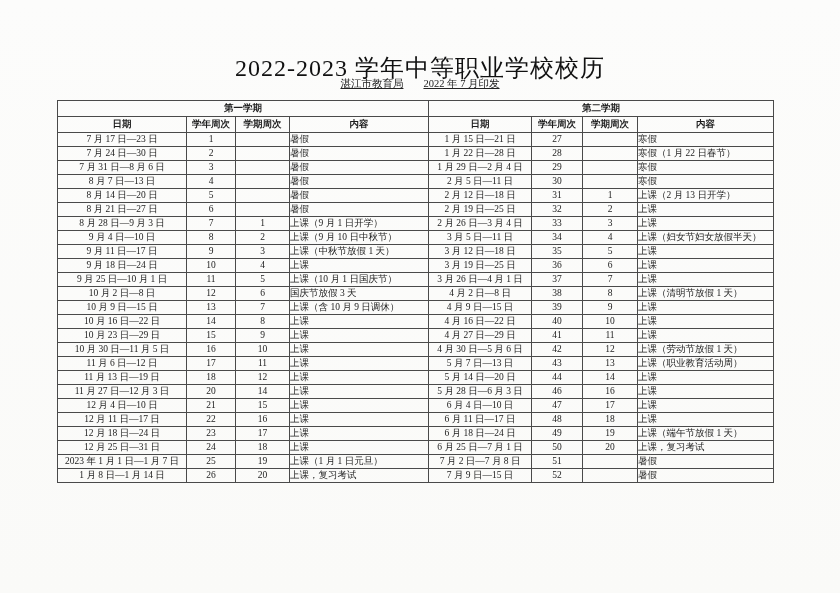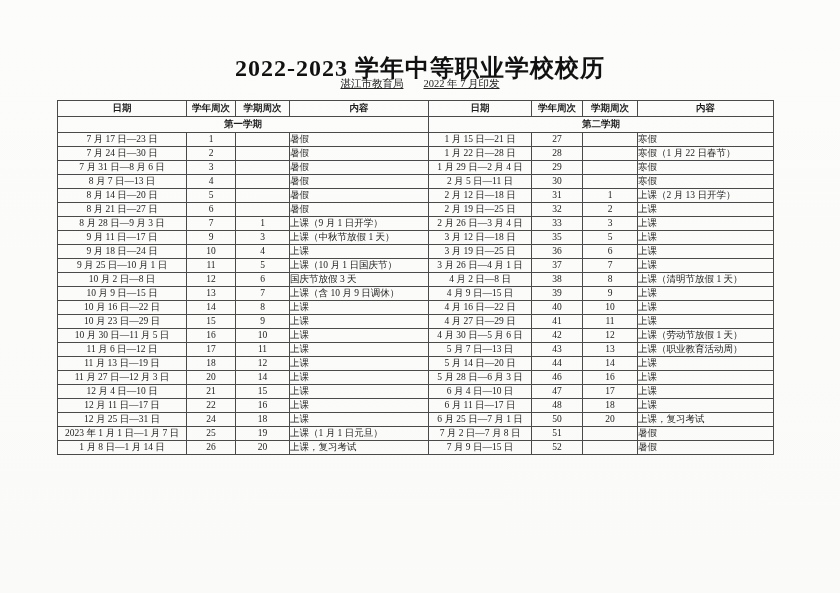--- a/index.html
+++ b/index.html
@@ -9,21 +9,21 @@
     font-family:"Liberation Serif","DejaVu Serif",serif;
     color:#1c1c1c;
     overflow:hidden;
   }
   .page {
     position:relative; width:840px; height:593px;
     background:linear-gradient(180deg,#fcfcfb 0%,#fafaf8 100%);
   }
   .title {
     position:absolute; top:52px; left:0; width:840px;
-    text-align:center; font-size:24px; font-weight:bold;
+    text-align:center; font-size:24px; font-weight:normal;
     letter-spacing:1px; color:#111;
   }
   .subtitle {
     position:absolute; top:77px; left:0; width:840px;
     text-align:center; font-size:10.5px; color:#222;text-decoration:underline;
   }
   .subtitle .gap { display:inline-block; width:20px; }
   table.cal {
     position:absolute; top:100px; left:57px;
     width:716px; table-layout:fixed;
@@ -64,33 +64,33 @@
         <col style="width:49px">
         <col style="width:54px">
         <col style="width:139px">
       <col style="width:103px">
         <col style="width:51px">
         <col style="width:55px">
         <col style="width:136px">
     </colgroup>
     <thead>
       <tr>
+        <th colspan="4">第一学期</th>
+        <th colspan="4" class="sem2-start">第二学期</th>
+      </tr>
+      <tr>
         <th>日期</th>
         <th>学年周次</th>
         <th>学期周次</th>
         <th>内容</th>
         <th class="sem2-start">日期</th>
         <th>学年周次</th>
         <th>学期周次</th>
         <th>内容</th>
       </tr>
-      <tr>
-        <th colspan="4">第一学期</th>
-        <th colspan="4" class="sem2-start">第二学期</th>
-      </tr>
     </thead>
     <tbody>
         <tr>
           <td class="c-date">7 月 17 日—23 日</td>
           <td class="c-yw">1</td>
           <td class="c-sw"></td>
           <td class="c-content">暑假</td>
           <td class="c-date sem2-start">1 月 15 日—21 日</td>
           <td class="c-yw">27</td>
           <td class="c-sw"></td>
@@ -148,20 +148,30 @@
         </tr>
         <tr>
           <td class="c-date">8 月 28 日—9 月 3 日</td>
           <td class="c-yw">7</td>
           <td class="c-sw">1</td>
           <td class="c-content">上课（9 月 1 日开学）</td>
           <td class="c-date sem2-start">2 月 26 日—3 月 4 日</td>
           <td class="c-yw">33</td>
           <td class="c-sw">3</td>
           <td class="c-content">上课</td>
+        </tr>
+        <tr>
+          <td class="c-date">9 月 4 日—10 日</td>
+          <td class="c-yw">8</td>
+          <td class="c-sw">2</td>
+          <td class="c-content">上课（9 月 10 日中秋节）</td>
+          <td class="c-date sem2-start">3 月 5 日—11 日</td>
+          <td class="c-yw">34</td>
+          <td class="c-sw">4</td>
+          <td class="c-content">上课（妇女节妇女放假半天）</td>
         </tr>
         <tr>
           <td class="c-date">9 月 11 日—17 日</td>
           <td class="c-yw">9</td>
           <td class="c-sw">3</td>
           <td class="c-content">上课（中秋节放假 1 天）</td>
           <td class="c-date sem2-start">3 月 12 日—18 日</td>
           <td class="c-yw">35</td>
           <td class="c-sw">5</td>
           <td class="c-content">上课</td>
@@ -280,20 +290,30 @@
           <td class="c-date">12 月 11 日—17 日</td>
           <td class="c-yw">22</td>
           <td class="c-sw">16</td>
           <td class="c-content">上课</td>
           <td class="c-date sem2-start">6 月 11 日—17 日</td>
           <td class="c-yw">48</td>
           <td class="c-sw">18</td>
           <td class="c-content">上课</td>
         </tr>
         <tr>
+          <td class="c-date">12 月 18 日—24 日</td>
+          <td class="c-yw">23</td>
+          <td class="c-sw">17</td>
+          <td class="c-content">上课</td>
+          <td class="c-date sem2-start">6 月 18 日—24 日</td>
+          <td class="c-yw">49</td>
+          <td class="c-sw">19</td>
+          <td class="c-content">上课（端午节放假 1 天）</td>
+        </tr>
+        <tr>
           <td class="c-date">12 月 25 日—31 日</td>
           <td class="c-yw">24</td>
           <td class="c-sw">18</td>
           <td class="c-content">上课</td>
           <td class="c-date sem2-start">6 月 25 日—7 月 1 日</td>
           <td class="c-yw">50</td>
           <td class="c-sw">20</td>
           <td class="c-content">上课，复习考试</td>
         </tr>
         <tr>

